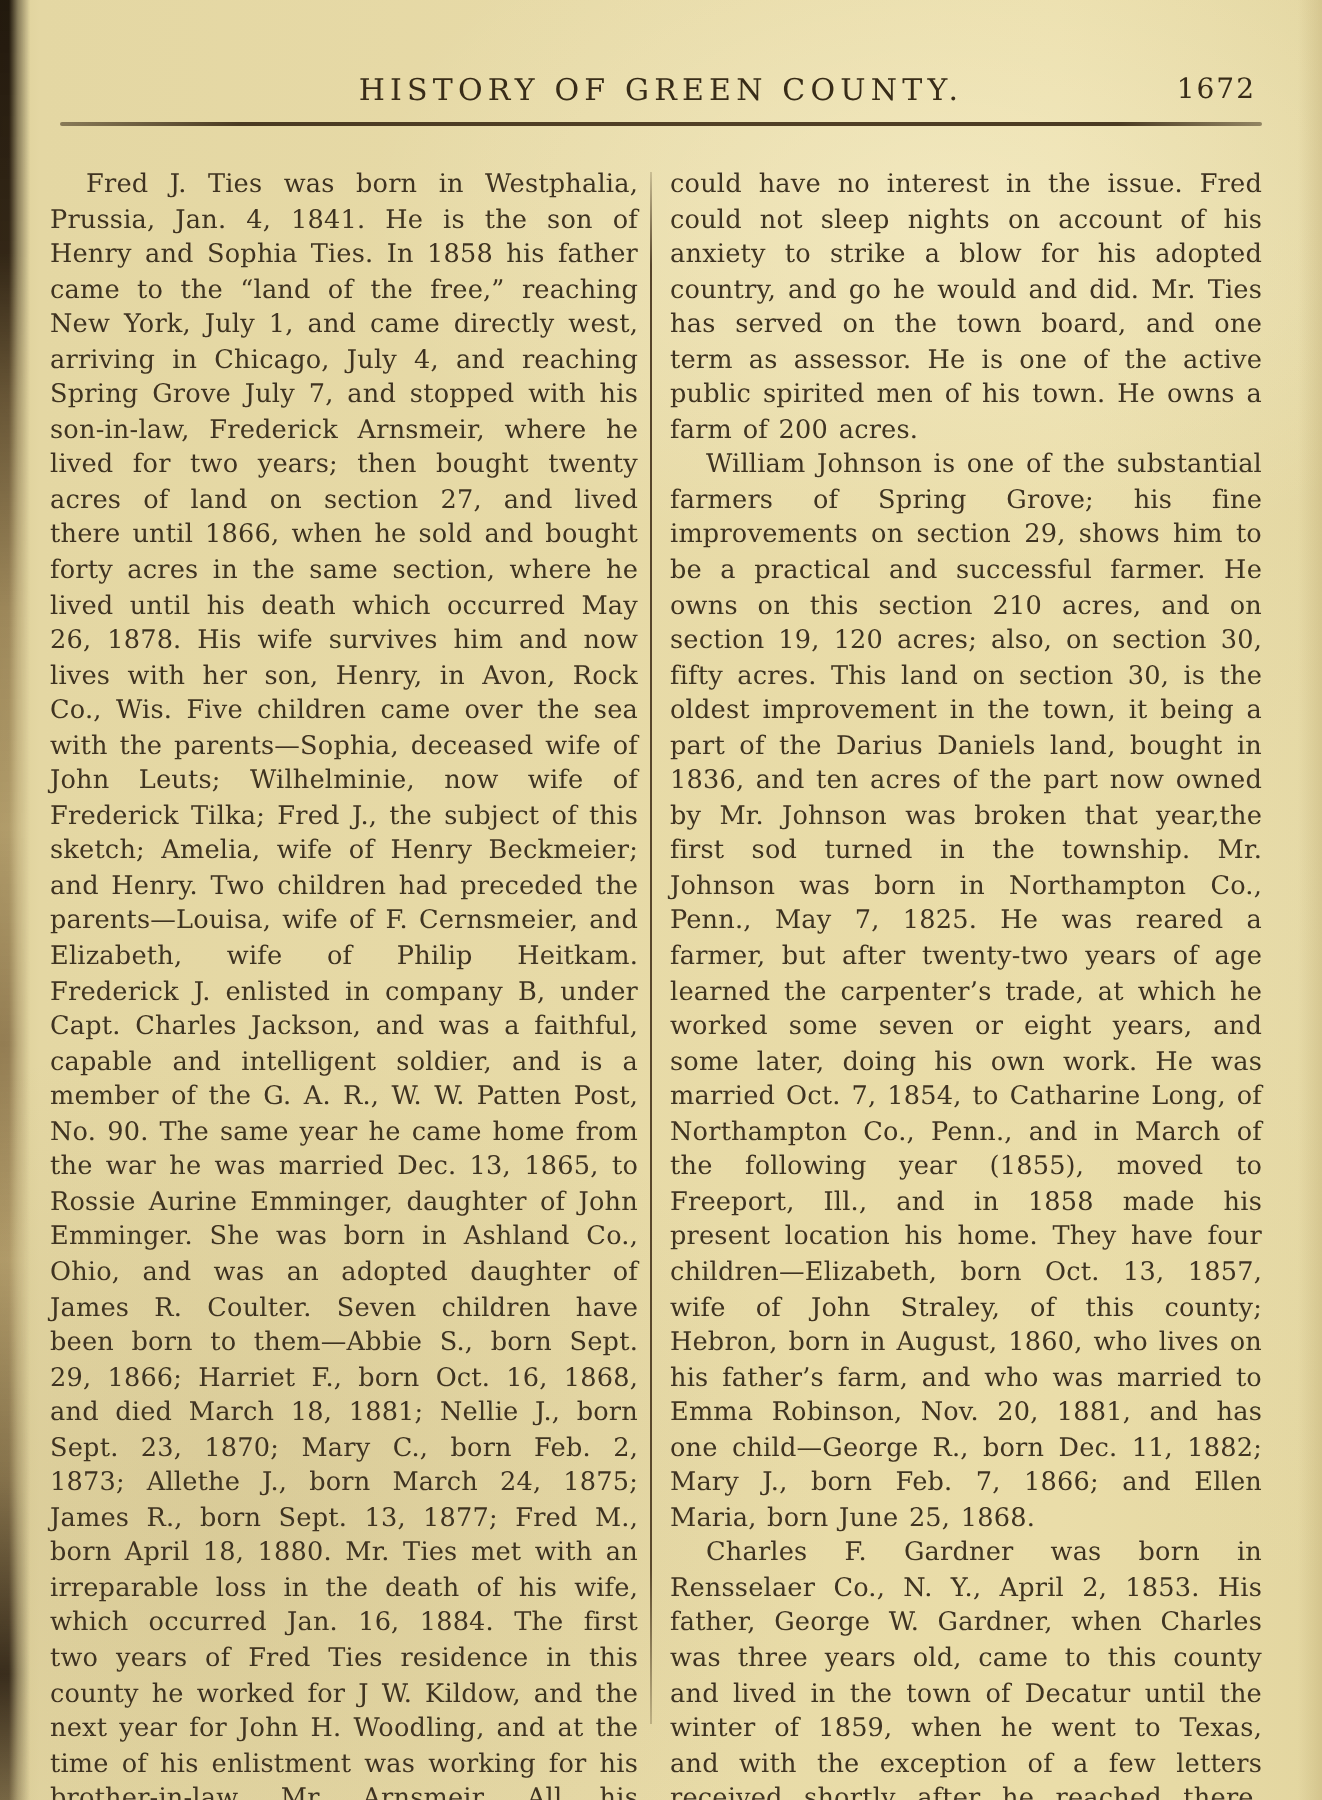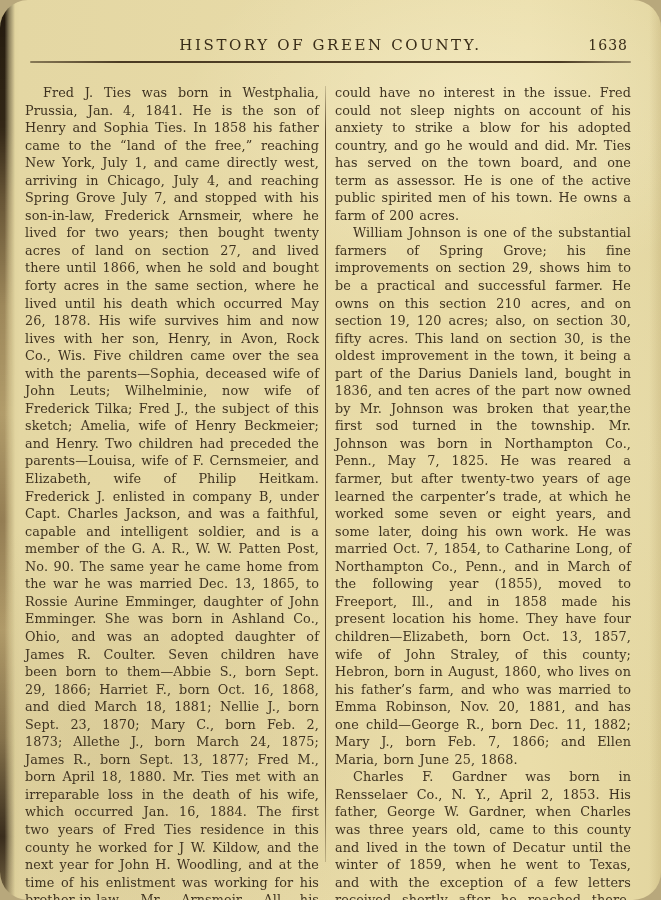--- a/index.html
+++ b/index.html
@@ -8,21 +8,20 @@
     width:661px; height:900px;
     margin:0 auto;
     overflow:hidden;
     font-family:"DejaVu Serif","Liberation Serif",serif;
     color:#3f3321;
     background:
       radial-gradient(ellipse 420px 260px at 72% 12%, rgba(255,250,225,0.38), rgba(255,250,225,0) 70%),
       radial-gradient(ellipse 500px 420px at 18% 85%, rgba(110,85,40,0.10), rgba(110,85,40,0) 60%),
       radial-gradient(ellipse 300px 500px at 100% 50%, rgba(235,225,180,0.35), rgba(235,225,180,0) 70%),
       linear-gradient(90deg, #d9cc95 0%, #e4d7a3 3%, #e7daa7 45%, #eadda9 80%, #e3d6a0 100%);
-    border-radius: 28px;
   }
 
   
   .binding {
     position:absolute; left:0; top:0; width:15px; height:900px;
     background:linear-gradient(180deg,
       rgba(24,15,6,0.95) 0%, rgba(32,20,8,0.9) 14%,
       rgba(58,38,16,0.72) 22%, rgba(96,66,30,0.5) 34%,
       rgba(120,88,45,0.42) 46%, rgba(90,60,28,0.55) 58%,
       rgba(118,84,42,0.4) 70%, rgba(70,46,20,0.55) 82%,
@@ -77,21 +76,21 @@
 </head>
 <body>
 
 <div class="page">
 
   <div class="binding"></div>
   <div class="right-edge"></div>
 
   <div class="header-title">HISTORY OF GREEN COUNTY.</div>
 
-  <div class="page-number">1638</div>
+  <div class="page-number">1672</div>
 
   <div class="header-rule"></div>
 
   <div class="text-block">
     <div class="column-divider"></div>
 
     <div class="column col-left">
       <p class="body-text indent">Fred J. Ties was born in Westphalia, Prussia, Jan. 4, 1841. He is the son of Henry and Sophia Ties. In 1858 his father came to the “land of the free,” reaching New York, July 1, and came directly west, arriving in Chicago, July 4, and reaching Spring Grove July 7, and stopped with his son-in-law, Frederick Arnsmeir, where he lived for two years; then bought twenty acres of land on section 27, and lived there until 1866, when he sold and bought forty acres in the same section, where he lived until his death which occurred May 26, 1878. His wife survives him and now lives with her son, Henry, in Avon, Rock Co., Wis. Five children came over the sea with the parents—Sophia, deceased wife of John Leuts; Wilhelminie, now wife of Frederick Tilka; Fred J., the subject of this sketch; Amelia, wife of Henry Beckmeier; and Henry. Two children had preceded the parents—Louisa, wife of F. Cernsmeier, and Elizabeth, wife of Philip Heitkam. Frederick J. enlisted in company B, under Capt. Charles Jackson, and was a faithful, capable and intelligent soldier, and is a member of the G. A. R., W. W. Patten Post, No. 90. The same year he came home from the war he was married Dec. 13, 1865, to Rossie Aurine Emminger, daughter of John Emminger. She was born in Ashland Co., Ohio, and was an adopted daughter of James R. Coulter. Seven children have been born to them—Abbie S., born Sept. 29, 1866; Harriet F., born Oct. 16, 1868, and died March 18, 1881; Nellie J., born Sept. 23, 1870; Mary C., born Feb. 2, 1873; Allethe J., born March 24, 1875; James R., born Sept. 13, 1877; Fred M., born April 18, 1880. Mr. Ties met with an irreparable loss in the death of his wife, which occurred Jan. 16, 1884. The first two years of Fred Ties residence in this county he worked for J W. Kildow, and the next year for John H. Woodling, and at the time of his enlistment was working for his brother-in-law, Mr. Arnsmeir. All his relatives opposed his going to the war, claiming that as a young German settler he</p>
     </div>
 

